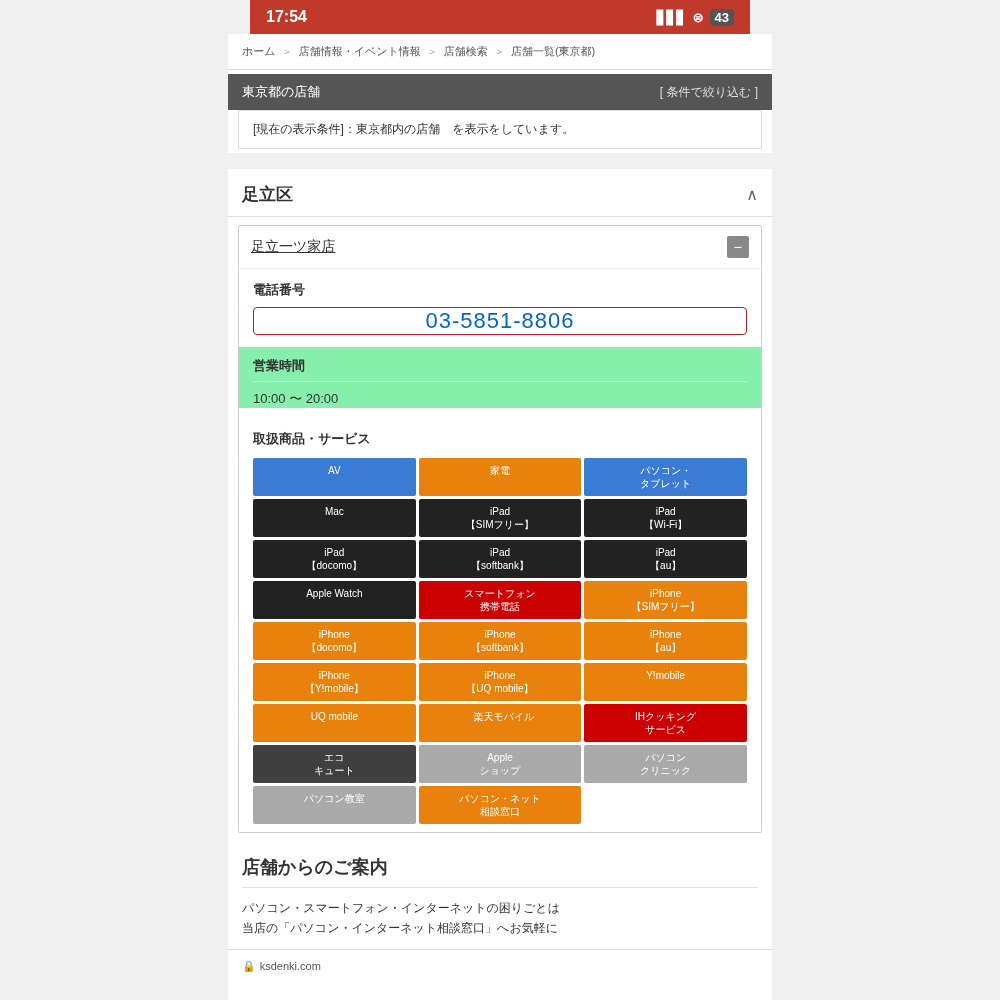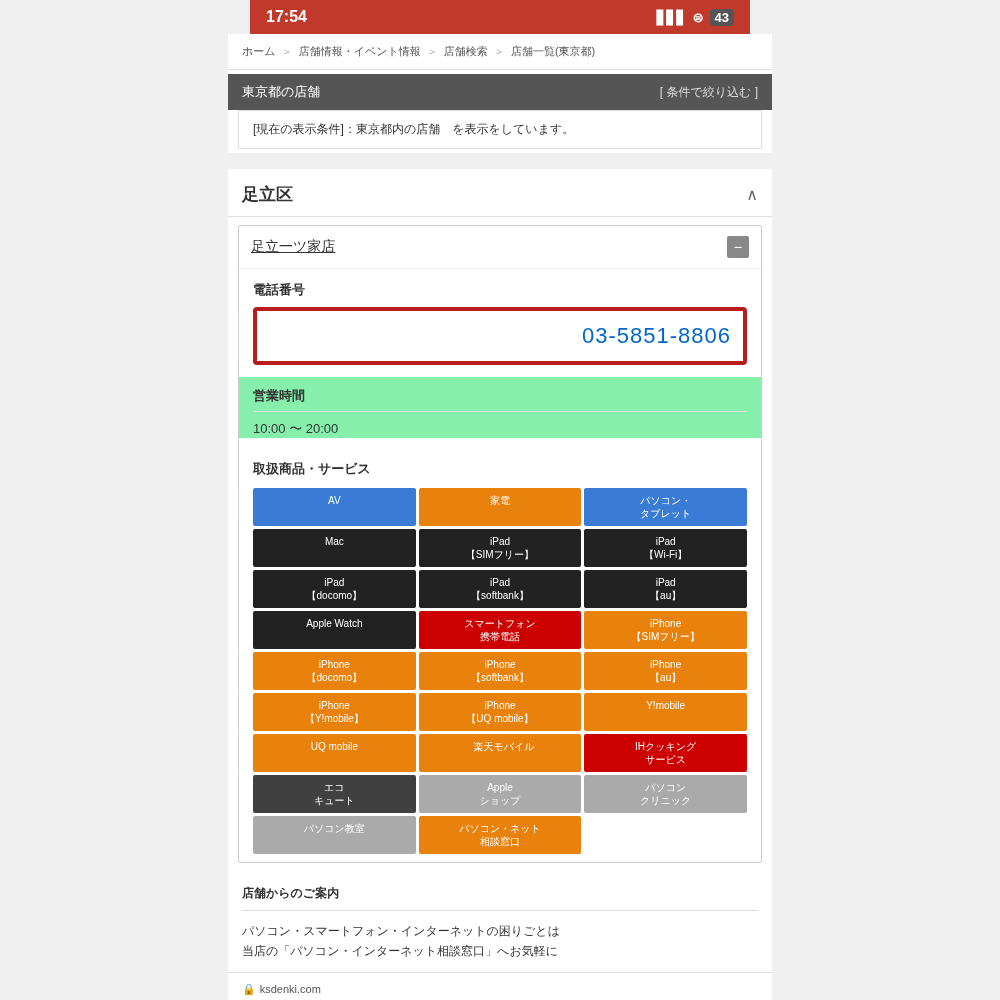--- a/index.html
+++ b/index.html
@@ -157,24 +157,24 @@
       padding: 12px 14px 0 14px;
       background: white;
     }
     .section-label {
       font-size: 13px;
       color: #333;
       font-weight: 600;
       margin-bottom: 8px;
     }
     .phone-box {
-      border: 4px solid #b91c1c;
+      border: 1px solid #b91c1c;
       border-radius: 4px;
-      padding: 12px;
-      text-align: right;
+      padding: 0;
+      text-align: center;
       margin-bottom: 12px;
     }
     .phone-number {
       font-size: 22px;
       color: #0066cc;
       font-weight: 400;
       letter-spacing: 1px;
     }
 
     
@@ -230,21 +230,21 @@
     .tag-gray { background: #aaa; color: white; }
     .tag-yellow { background: #404040; color: white; }
 
     
     .store-info-section {
       padding: 14px 14px 0 14px;
       background: white;
       margin-top: 8px;
     }
     .store-info-label {
-      font-size: 12px;
+      font-size: 18px;
       font-weight: 600;
       color: #333;
       border-bottom: 1px solid #e0e0e0;
       padding-bottom: 8px;
       margin-bottom: 10px;
     }
     .store-info-text {
       font-size: 12px;
       color: #333;
       line-height: 1.7;

